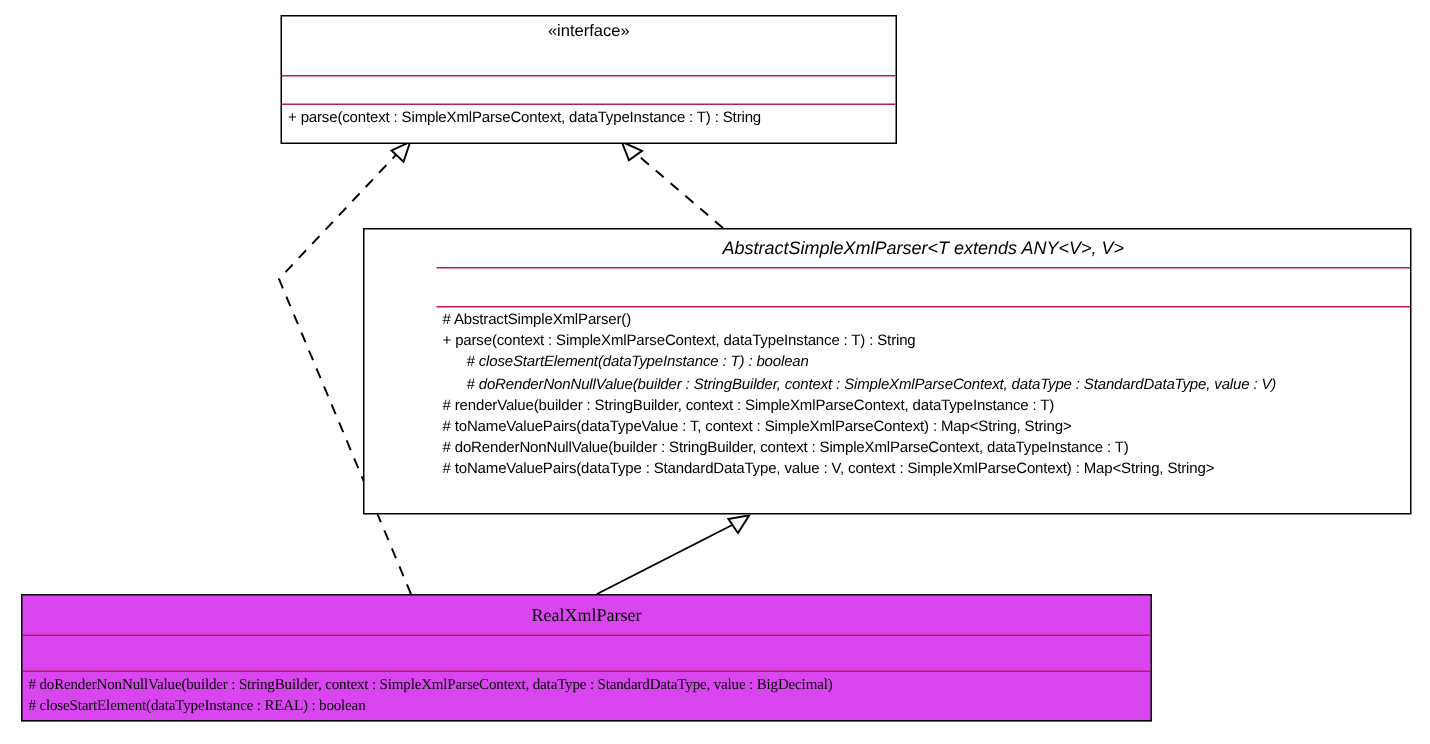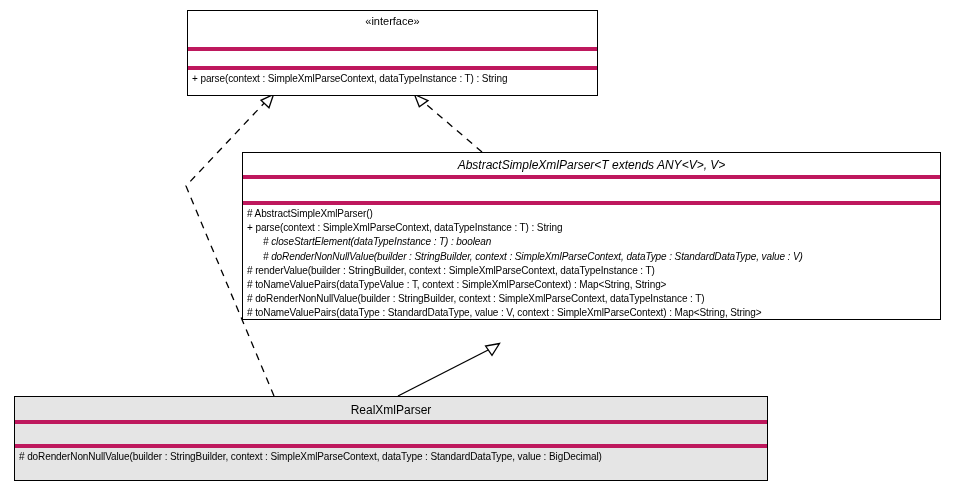--- a/index.html
+++ b/index.html
@@ -24,25 +24,26 @@
     pointer-events: none;
   }
   .uml-class {
     position: absolute;
     box-sizing: border-box;
     border: 1px solid #000000;
     background: #ffffff;
     z-index: 2;
   }
   .uml-class.highlight {
-    background: #e5e5e5;
+    background: #d946ef;
+    font-family: Liberation Serif, serif;
   }
   .compartment {
     box-sizing: border-box;
-    border-bottom: 4px solid #be185d;
+    border-bottom: 1px solid #be185d;
   }
   .compartment.last {
     border-bottom: none;
   }
   .title-compartment {
     text-align: center;
     padding: 3px 4px 4px 4px;
   }
   .stereotype {
     font-size: 11px;
@@ -103,21 +104,21 @@
   <div class="uml-class" style="left:187px; top:10px; width:411px; height:86px;">
     <div class="compartment title-compartment" style="height:40px;">
       <div class="stereotype">«interface»</div>
     </div>
     <div class="compartment attr-compartment"></div>
     <div class="compartment ops-compartment last">
       <div class="op-row">+ parse(context : SimpleXmlParseContext, dataTypeInstance : T) : String</div>
     </div>
   </div>
 
-  <div class="uml-class" style="left:242px; top:152px; width:699px; height:168px;">
+  <div class="uml-class" style="left:242px; top:152px; width:699px; height:191px;padding-left:48px;">
     <div class="compartment title-compartment" style="height:26px; padding-top:4px;">
       <div class="class-name abstract">AbstractSimpleXmlParser&lt;T extends ANY&lt;V&gt;, V&gt;</div>
     </div>
     <div class="compartment attr-compartment" style="height:26px;"></div>
     <div class="compartment ops-compartment last">
       <div class="op-row"># AbstractSimpleXmlParser()</div>
       <div class="op-row">+ parse(context : SimpleXmlParseContext, dataTypeInstance : T) : String</div>
       <div class="op-row abstract-op"># closeStartElement(dataTypeInstance : T) : boolean</div>
       <div class="op-row abstract-op"># doRenderNonNullValue(builder : StringBuilder, context : SimpleXmlParseContext, dataType : StandardDataType, value : V)</div>
       <div class="op-row"># renderValue(builder : StringBuilder, context : SimpleXmlParseContext, dataTypeInstance : T)</div>
@@ -127,16 +128,17 @@
     </div>
   </div>
 
   <div class="uml-class highlight" style="left:14px; top:396px; width:754px; height:85px;">
     <div class="compartment title-compartment" style="height:27px; padding-top:5px;">
       <div class="class-name">RealXmlParser</div>
     </div>
     <div class="compartment attr-compartment" style="height:24px;"></div>
     <div class="compartment ops-compartment last">
       <div class="op-row"># doRenderNonNullValue(builder : StringBuilder, context : SimpleXmlParseContext, dataType : StandardDataType, value : BigDecimal)</div>
+      <div class="op-row"># closeStartElement(dataTypeInstance : REAL) : boolean</div>
     </div>
   </div>
 
 </div>
 
 </body></html>

